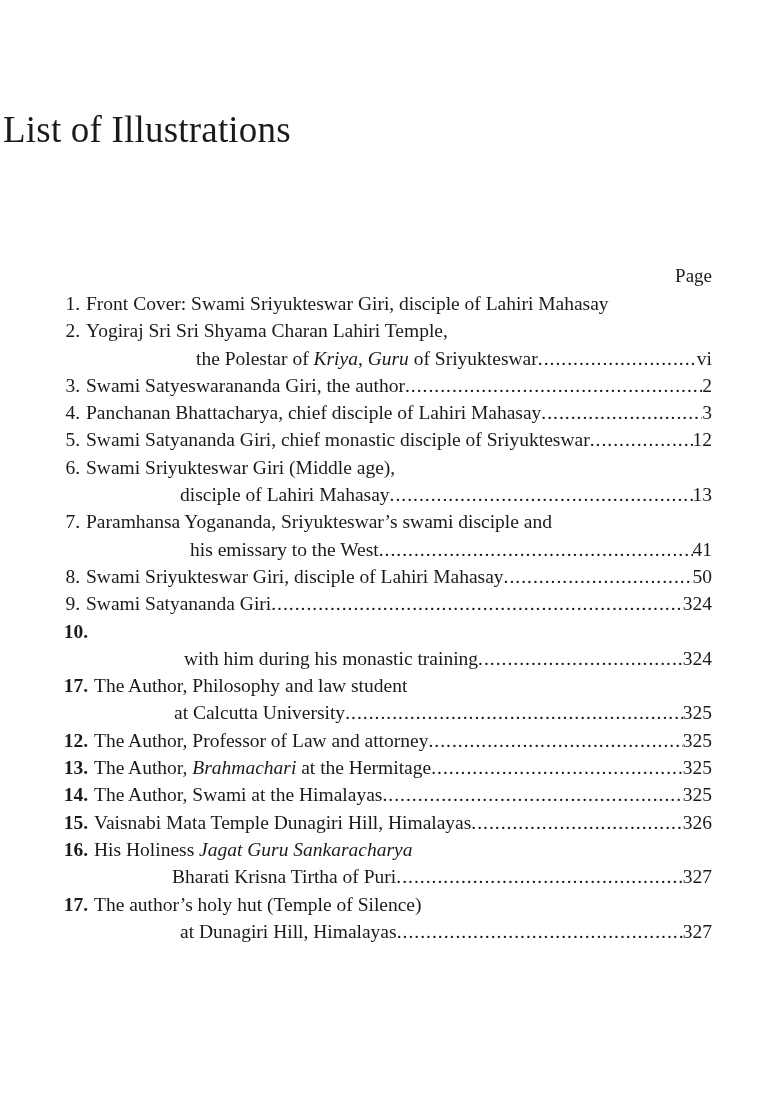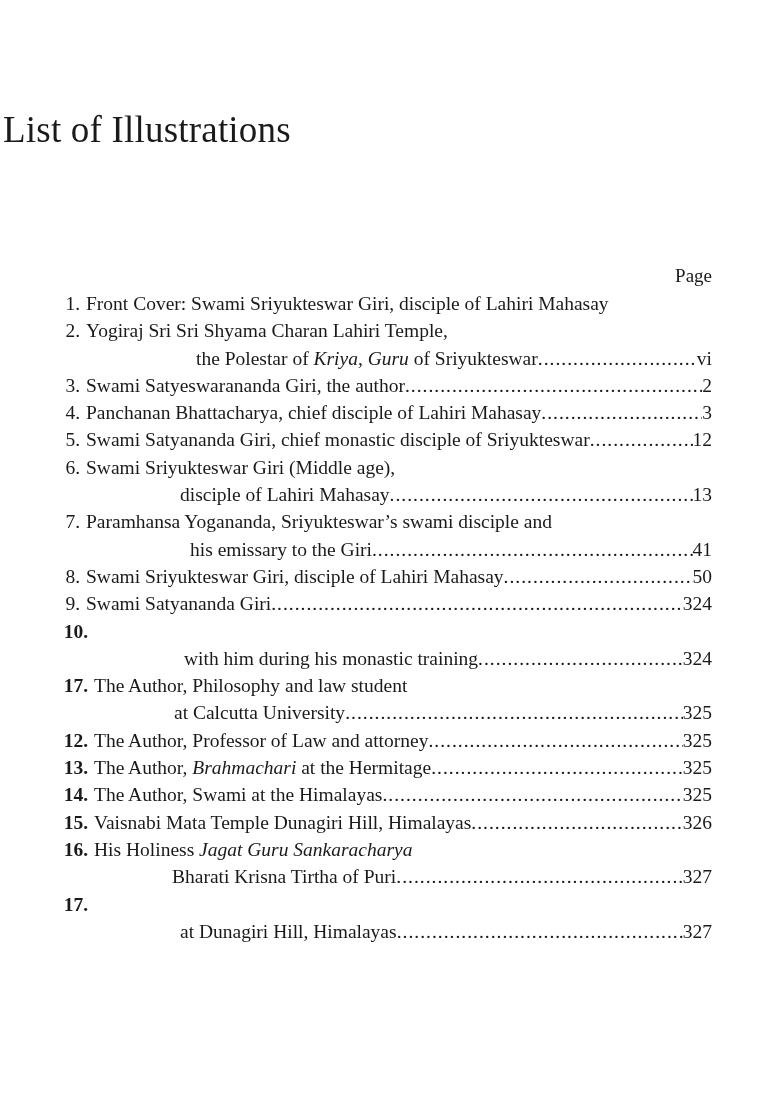--- a/index.html
+++ b/index.html
@@ -70,21 +70,21 @@
       <span class="dots"></span>
       <span class="pg">13</span>
     </div>
     <div class="line">
       <span class="num">7.</span>
       <span class="text">Paramhansa Yogananda, Sriyukteswar’s swami disciple and</span>
     </div>
     <div class="line">
       <span class="num"></span>
       <span class="indent" style="width: 104px;"></span>
-      <span class="text">his emissary to the Giri</span>
+      <span class="text">his emissary to the West</span>
       <span class="dots"></span>
       <span class="pg">41</span>
     </div>
     <div class="line">
       <span class="num">8.</span>
       <span class="text">Swami Sriyukteswar Giri, disciple of Lahiri Mahasay </span>
       <span class="dots"></span>
       <span class="pg">50</span>
     </div>
     <div class="line">
@@ -144,20 +144,21 @@
     </div>
     <div class="line">
       <span class="num wide"></span>
       <span class="indent" style="width: 78px;"></span>
       <span class="text">Bharati Krisna Tirtha of Puri </span>
       <span class="dots"></span>
       <span class="pg">327</span>
     </div>
     <div class="line">
       <span class="num wide">17.</span>
+      <span class="text">The author’s holy hut (Temple of Silence)</span>
     </div>
     <div class="line">
       <span class="num wide"></span>
       <span class="indent" style="width: 86px;"></span>
       <span class="text">at Dunagiri Hill, Himalayas </span>
       <span class="dots"></span>
       <span class="pg">327</span>
     </div>
   </div>
 

